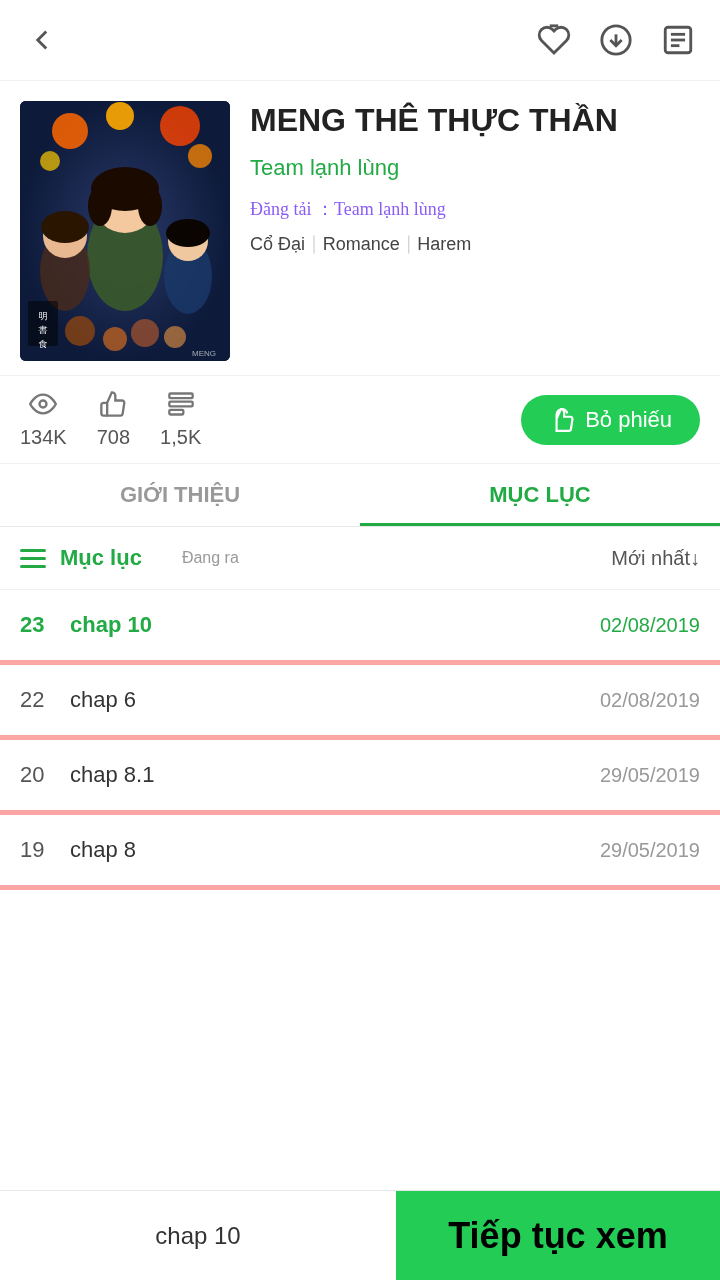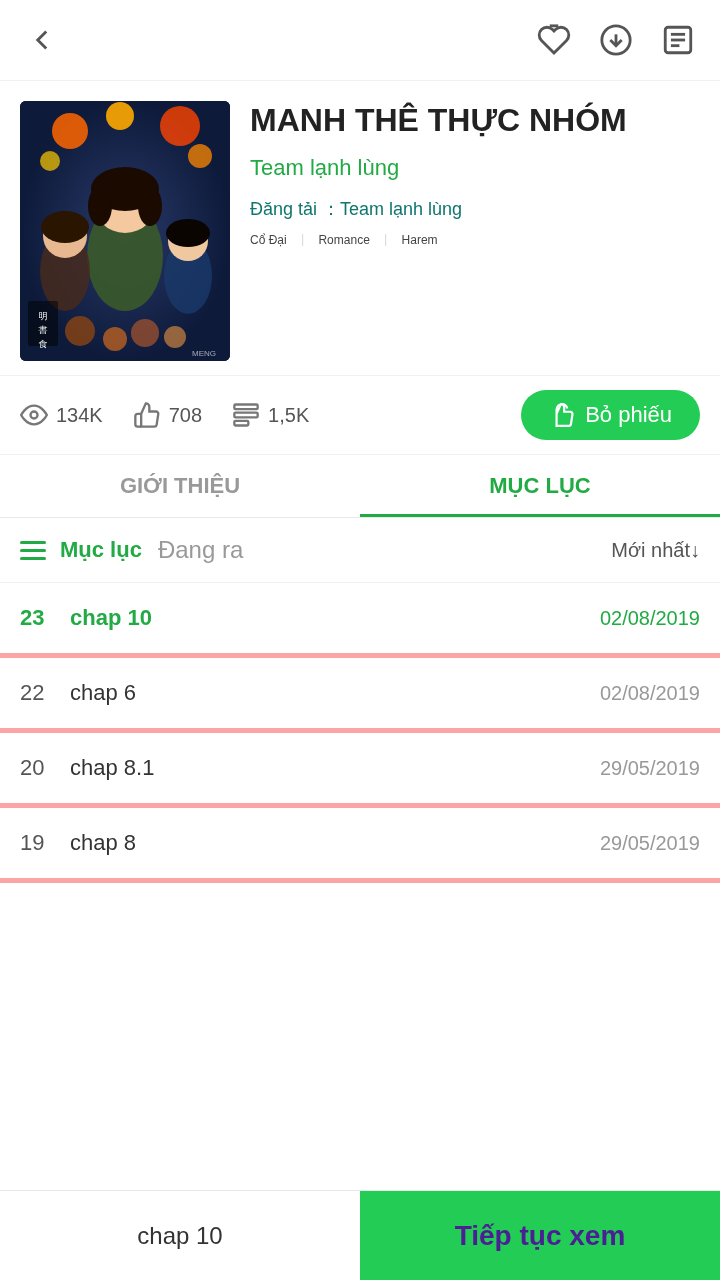--- a/index.html
+++ b/index.html
@@ -84,48 +84,50 @@
       color: #22aa44;
       font-size: 22px;
       margin-bottom: 16px;
     }
     .book-uploader {
       font-size: 18px;
       color: #555;
       margin-bottom: 10px;
     }
     .book-uploader span {
-      color: #0f766e;
+      color: #8b5cf6;
+      font-family: Liberation Serif, serif;
     }
     .book-tags {
       display: flex;
-      gap: 10px;
-      font-size: 12px;
+      gap: 0;
+      font-size: 18px;
       color: #444;
-      align-items: center;
+      align-items: flex-end;
     }
     .tag-sep {
       color: #ccc;
     }
 
     
     .stats-row {
       display: flex;
       align-items: center;
       padding: 14px 20px;
       gap: 30px;
       border-top: 1px solid #f0f0f0;
       border-bottom: 1px solid #f0f0f0;
     }
     .stat-item {
       display: flex;
       align-items: center;
       gap: 8px;
       font-size: 20px;
       color: #555;
+      flex-direction: column;
     }
     .stat-item svg {
       width: 28px;
       height: 28px;
       stroke: #777;
       fill: none;
       stroke-width: 2;
     }
     .vote-btn {
       margin-left: auto;
@@ -202,22 +204,22 @@
       background: #22aa44;
       border-radius: 2px;
     }
     .chapter-header-label {
       color: #22aa44;
       font-size: 22px;
       font-weight: bold;
     }
     .chapter-header-status {
       color: #999;
-      font-size: 24px;
-      margin-left: 2px;
+      font-size: 16px;
+      margin-left: 26px;
     }
     .chapter-header-right {
       margin-left: auto;
       color: #555;
       font-size: 20px;
       display: flex;
       align-items: center;
     }
 
     
@@ -275,27 +277,27 @@
       flex: 1;
       display: flex;
       align-items: center;
       justify-content: center;
       font-size: 24px;
       color: #333;
       font-weight: 500;
     }
     .bottom-continue {
       background: #22cc55;
-      color: #4c1d95;
-      font-size: 28px;
+      color: #000000;
+      font-size: 36px;
       font-weight: bold;
       display: flex;
       align-items: center;
       justify-content: center;
-      width: 360px;
+      width: 324px;
       cursor: pointer;
       border: none;
     }
 
     
     .bottom-spacer { height: 90px; }
   </style>
 </head>
 <body>
 
@@ -375,21 +377,21 @@
         <text x="23" y="232" text-anchor="middle" fill="#fff" font-size="9" font-family="serif">書</text>
         <text x="23" y="246" text-anchor="middle" fill="#fff" font-size="9" font-family="serif">食</text>
 
         <text x="172" y="255" fill="rgba(255,255,255,0.6)" font-size="8" font-family="sans-serif">MENG</text>
         <text x="175" y="265" fill="rgba(255,255,255,0.4)" font-size="7" font-family="sans-serif">01</text>
       </svg>
     </div>
   </div>
 
   <div class="book-meta">
-    <div class="book-title">MANH THÊ THỰC NHÓM</div>
+    <div class="book-title">MENG THÊ THỰC THẦN</div>
     <div class="book-author">Team lạnh lùng</div>
     <div class="book-uploader">
       <span>Đăng tải ：</span><span>Team lạnh lùng</span>
     </div>
     <div class="book-tags">
       <span>Cổ Đại</span>
       <span class="tag-sep">｜</span>
       <span>Romance</span>
       <span class="tag-sep">｜</span>
       <span>Harem</span>

